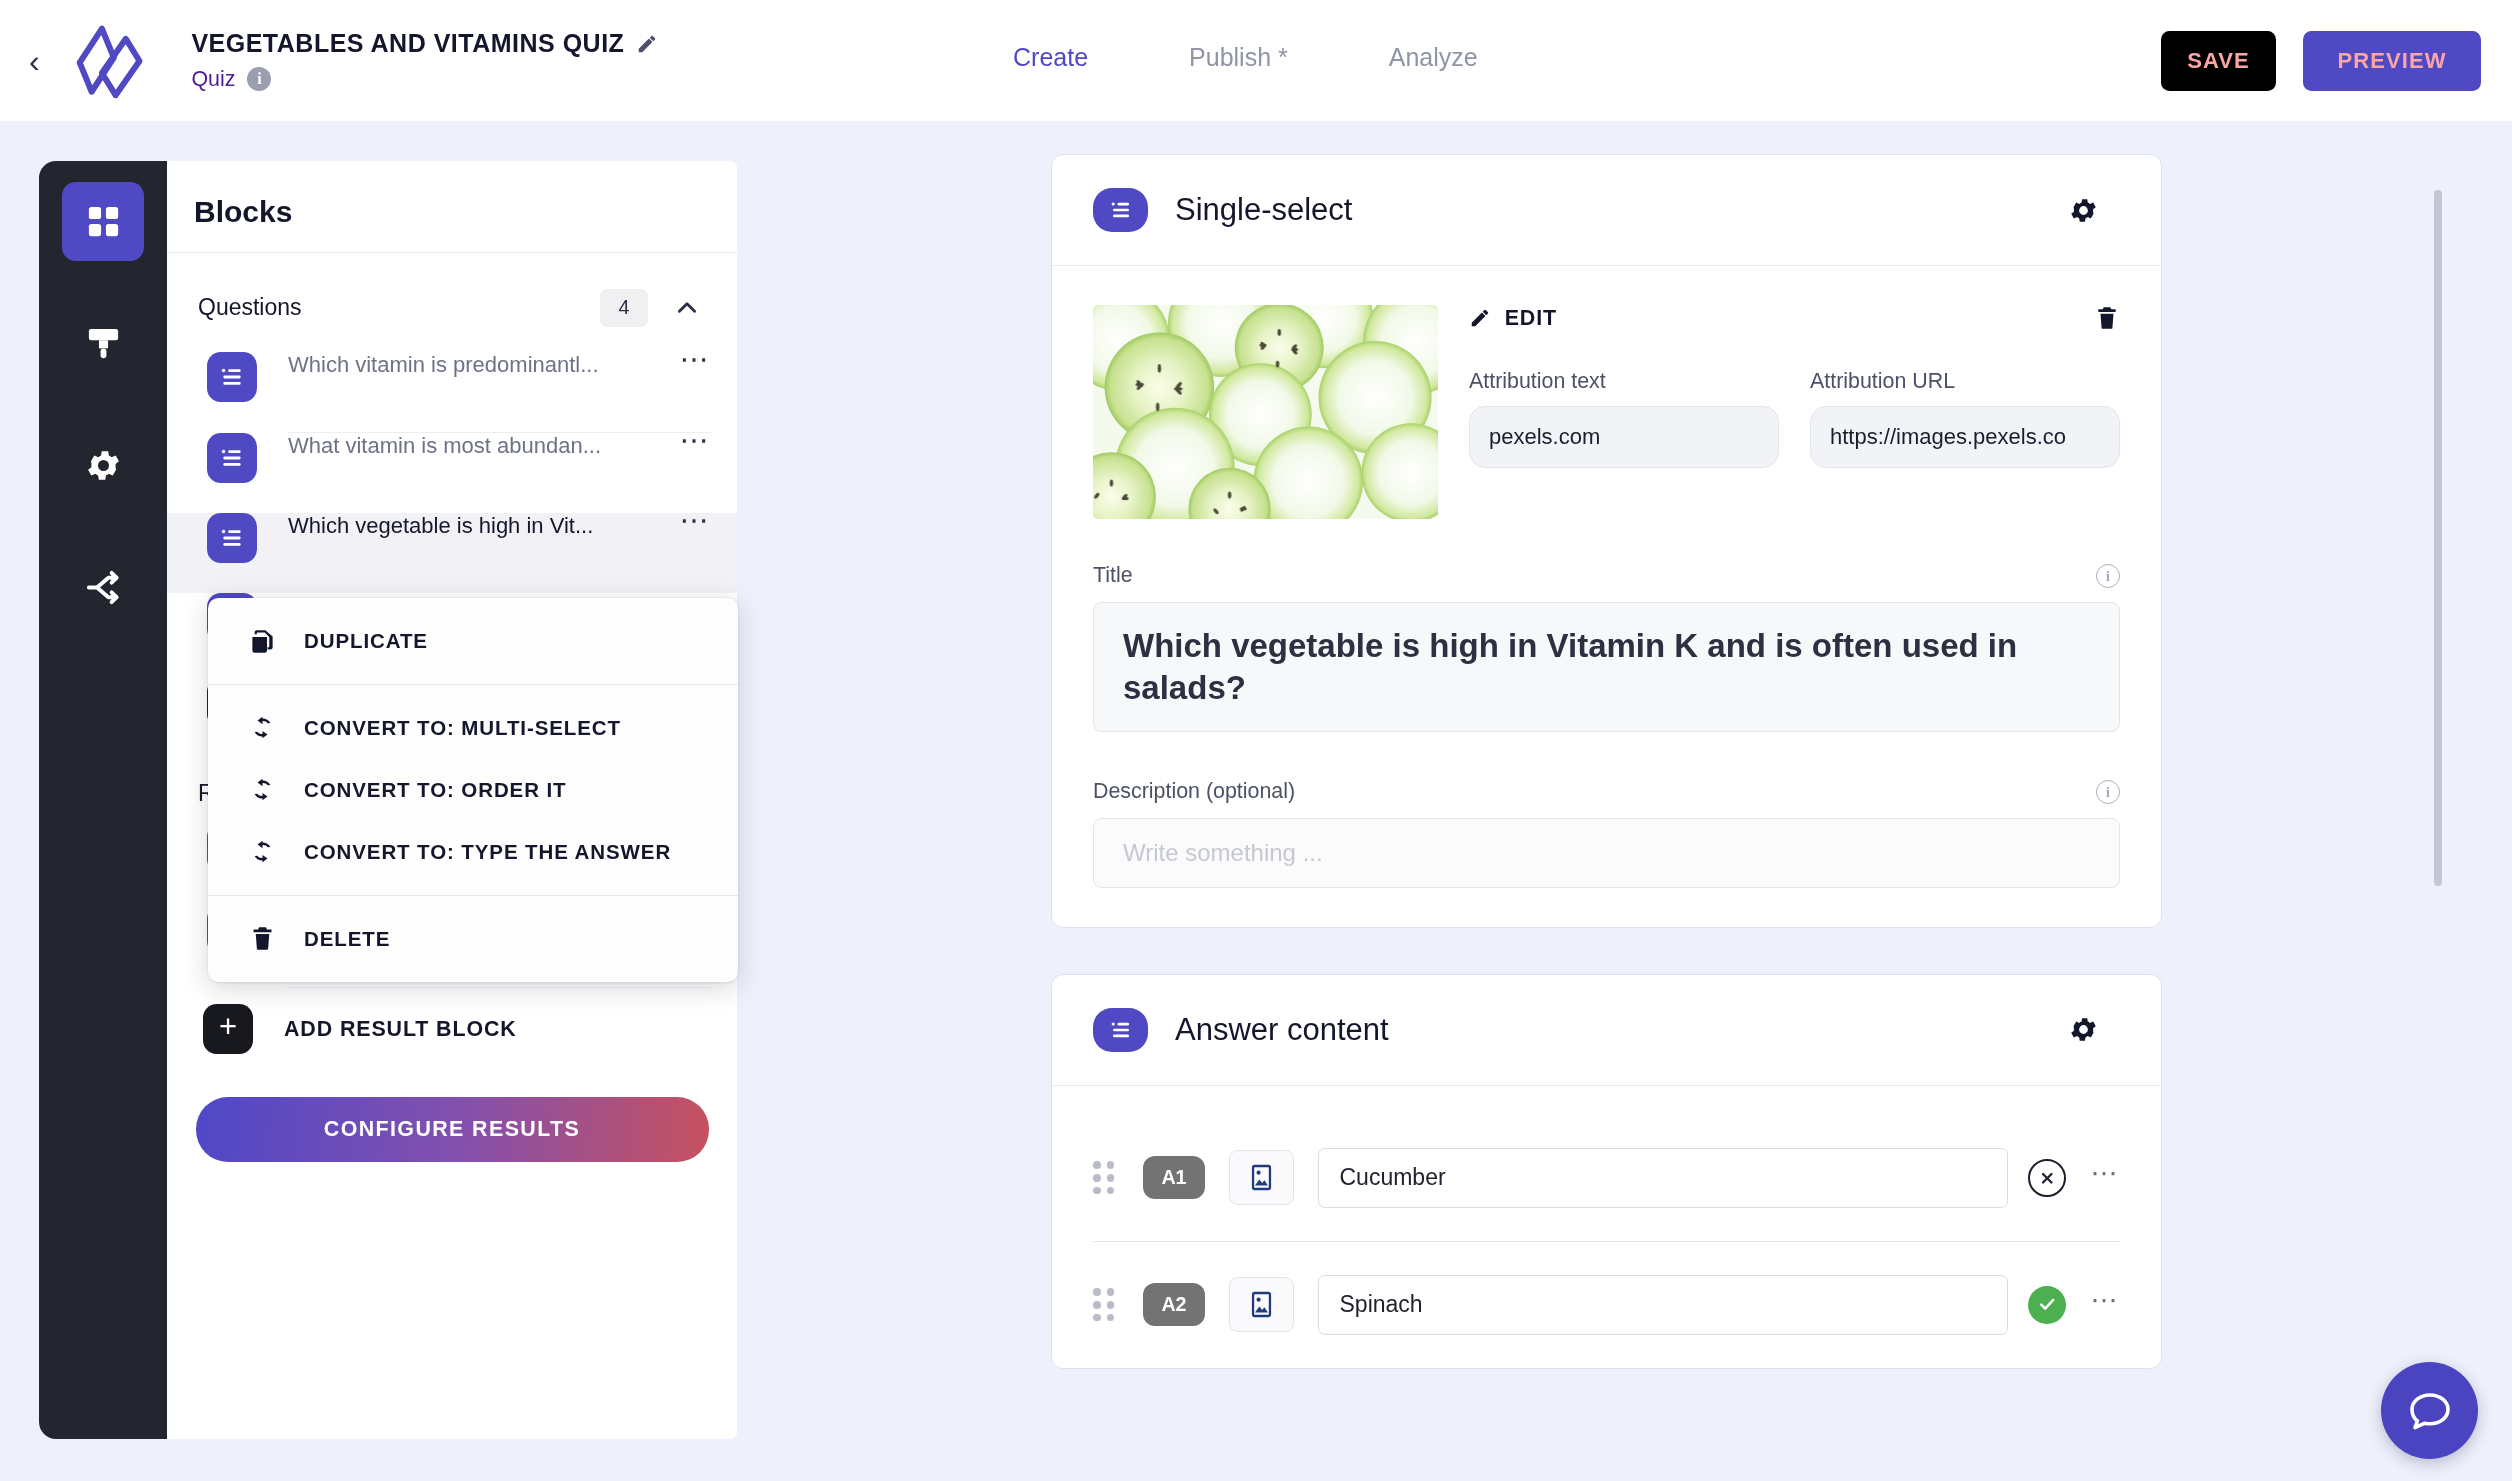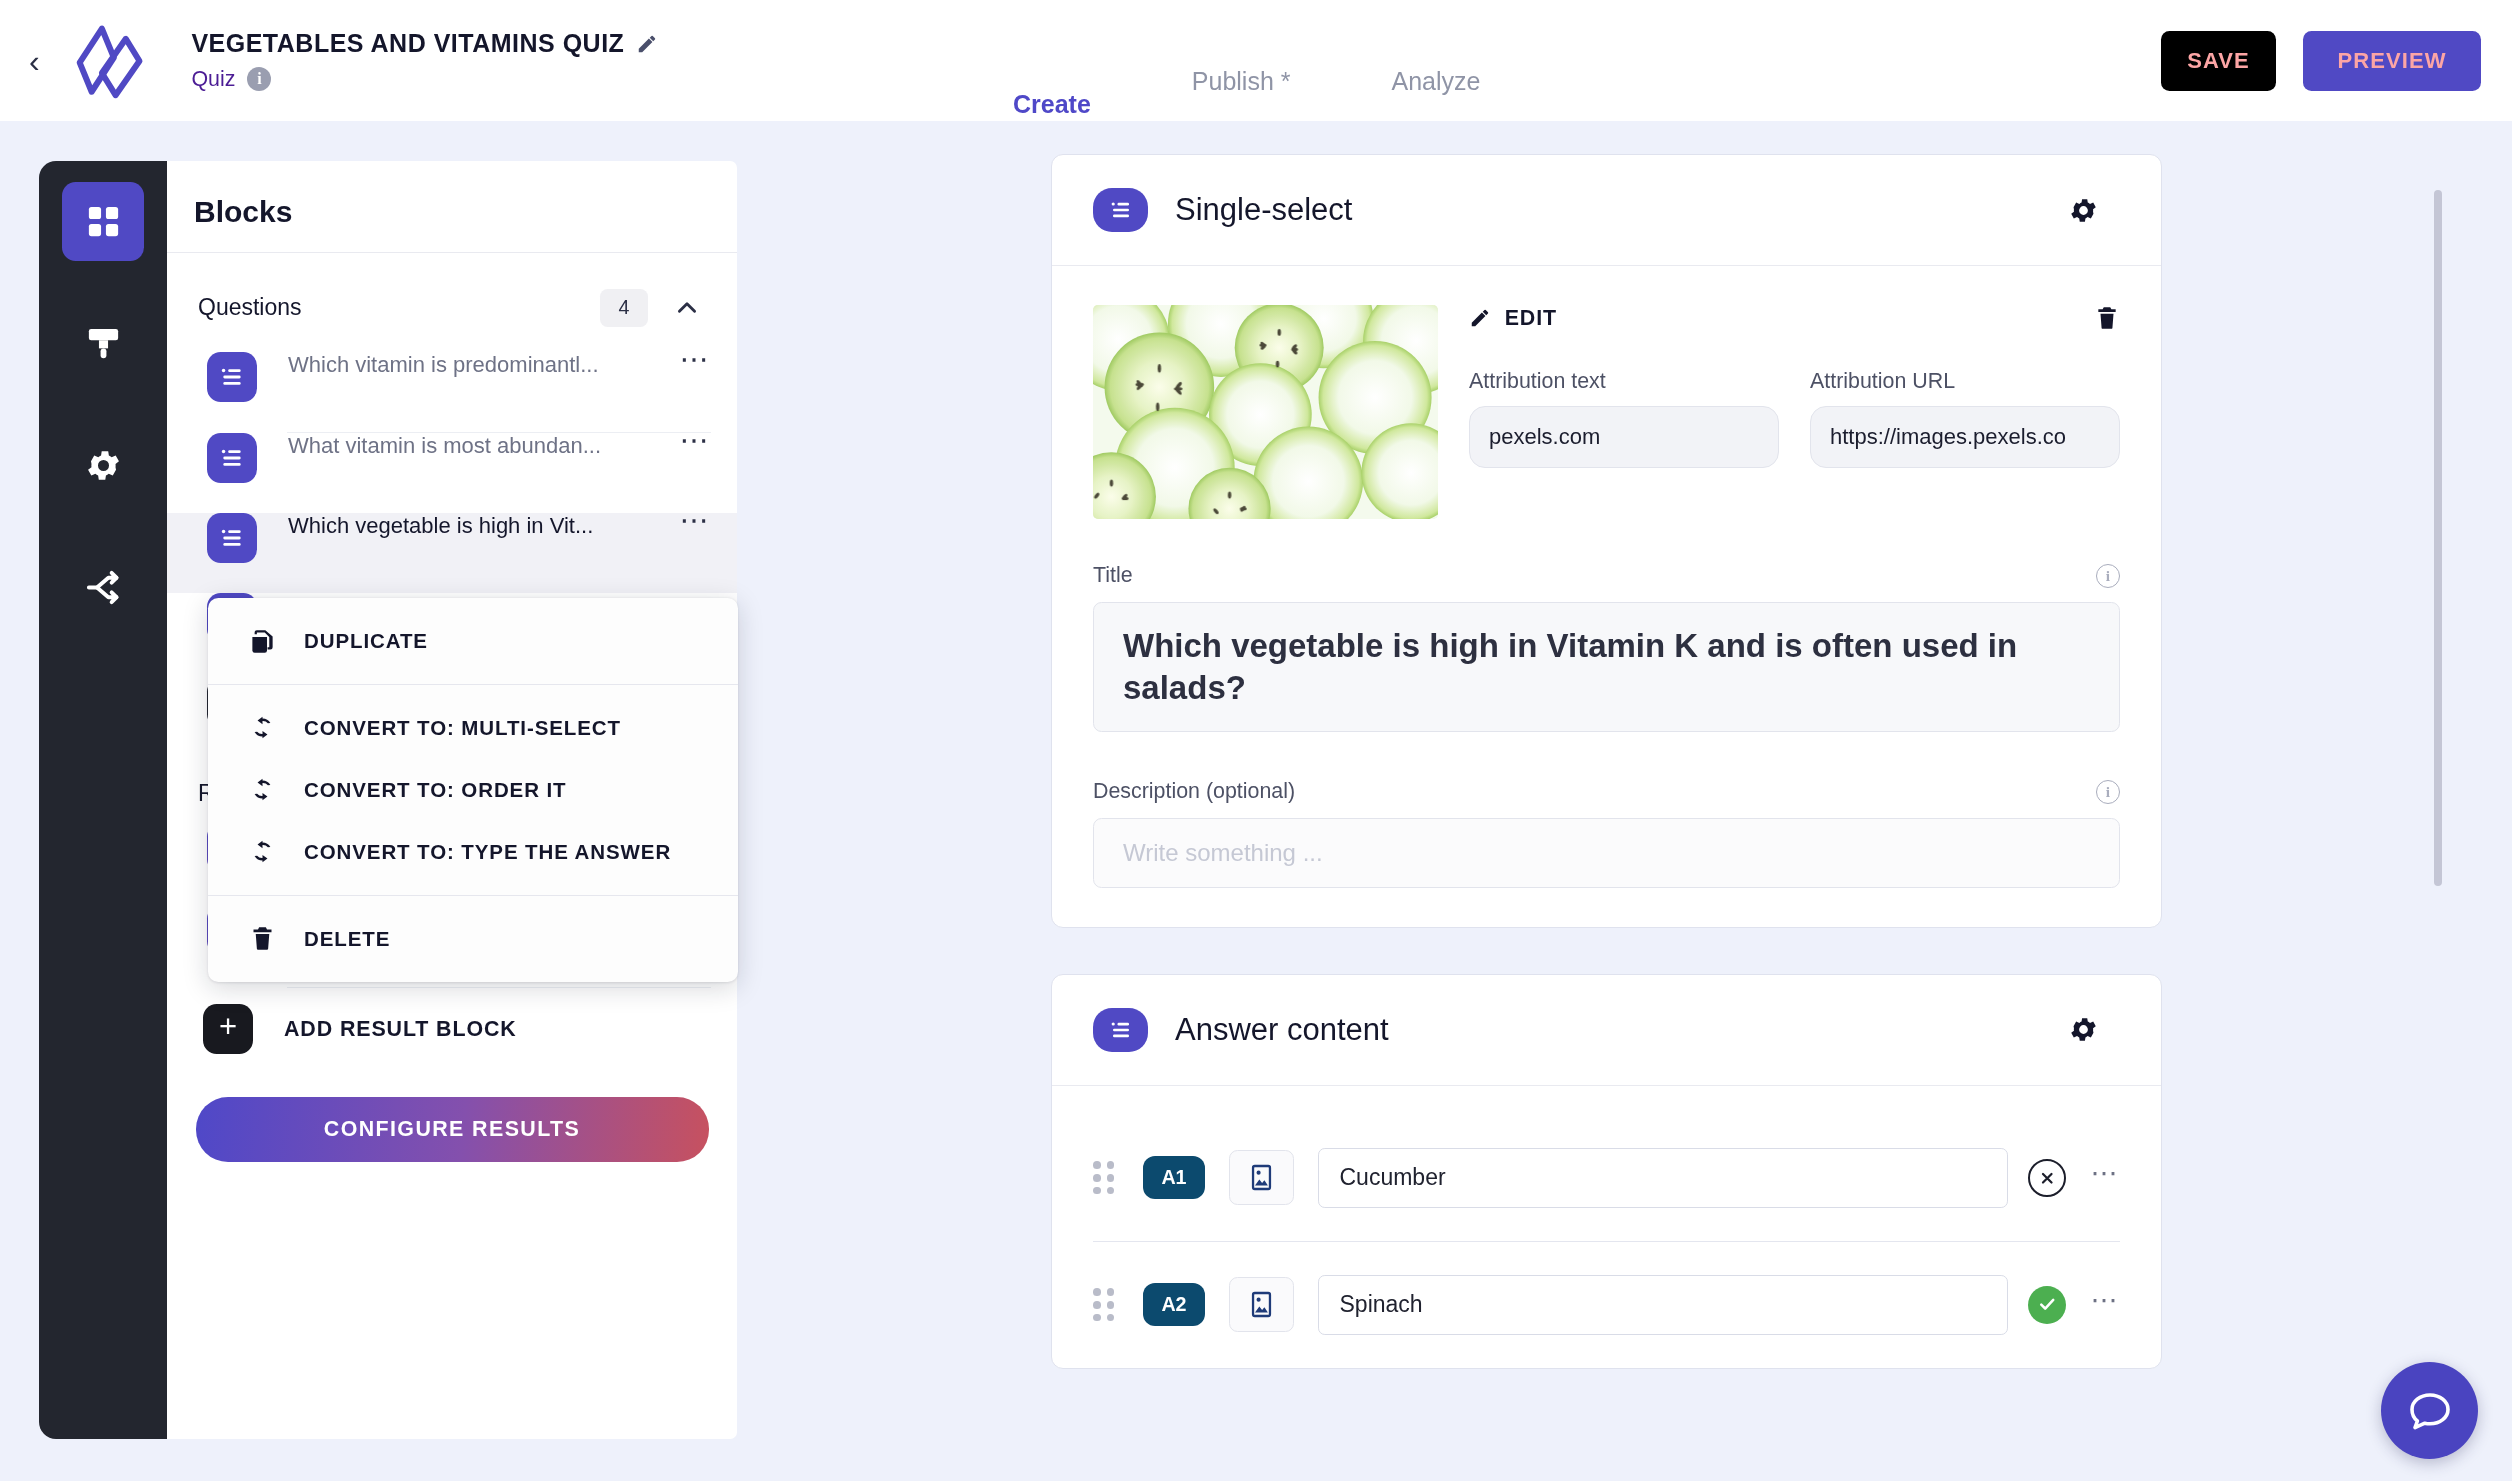--- a/index.html
+++ b/index.html
@@ -38,21 +38,21 @@
     background: #9a9eb0; color: #fff; font-size: 16px; font-weight: bold;
     display: flex; align-items: center; justify-content: center;
     font-family: "Liberation Serif", serif; cursor: pointer;
   }
 
   .nav-tabs {
     position: absolute; left: 1013px; top: 43px;
     display: flex; gap: 101px; align-items: center;
   }
   .nav-tab { font-size: 25px; color: #8f94a6; cursor: pointer; white-space: nowrap; }
-  .nav-tab.active { color: #4f48c8; font-weight: bold; margin-top: 47px; }
+  .nav-tab.active { color: #4f48c8; font-weight: normal; }
 
   .topbar-actions {
     position: absolute; right: 31px; top: 31px;
     display: flex; gap: 27px;
   }
   .btn {
     height: 60px; border: none; border-radius: 8.5px;
     font-size: 22px; font-weight: bold; letter-spacing: 1.1px;
     color: #fca5a5; cursor: pointer; font-family: "Liberation Sans", sans-serif;
     display: flex; align-items: center; justify-content: center;
@@ -274,21 +274,21 @@
   .drag-dots {
     width: 24px; display: grid; grid-template-columns: 8.5px 8.5px;
     grid-gap: 5.1px; cursor: grab; flex: 0 0 auto;
   }
   .drag-dots i {
     width: 7.7px; height: 7.7px; border-radius: 50%;
     background: #b9bcc9; display: block;
   }
   .ans-tag {
     margin-left: 26px; width: 62px; height: 43px; border-radius: 12px;
-    background: #0c4a6e; color: #fff;
+    background: #737373; color: #fff;
     font-size: 19.7px; font-weight: bold;
     display: flex; align-items: center; justify-content: center;
     flex: 0 0 auto;
   }
   .img-btn {
     margin-left: 24px; width: 65px; height: 55px; border-radius: 8.5px;
     border: 0.9px solid #e2e4ec; background: #fafafc;
     display: flex; align-items: center; justify-content: center;
     cursor: pointer; flex: 0 0 auto; color: #1f3b79;
   }

